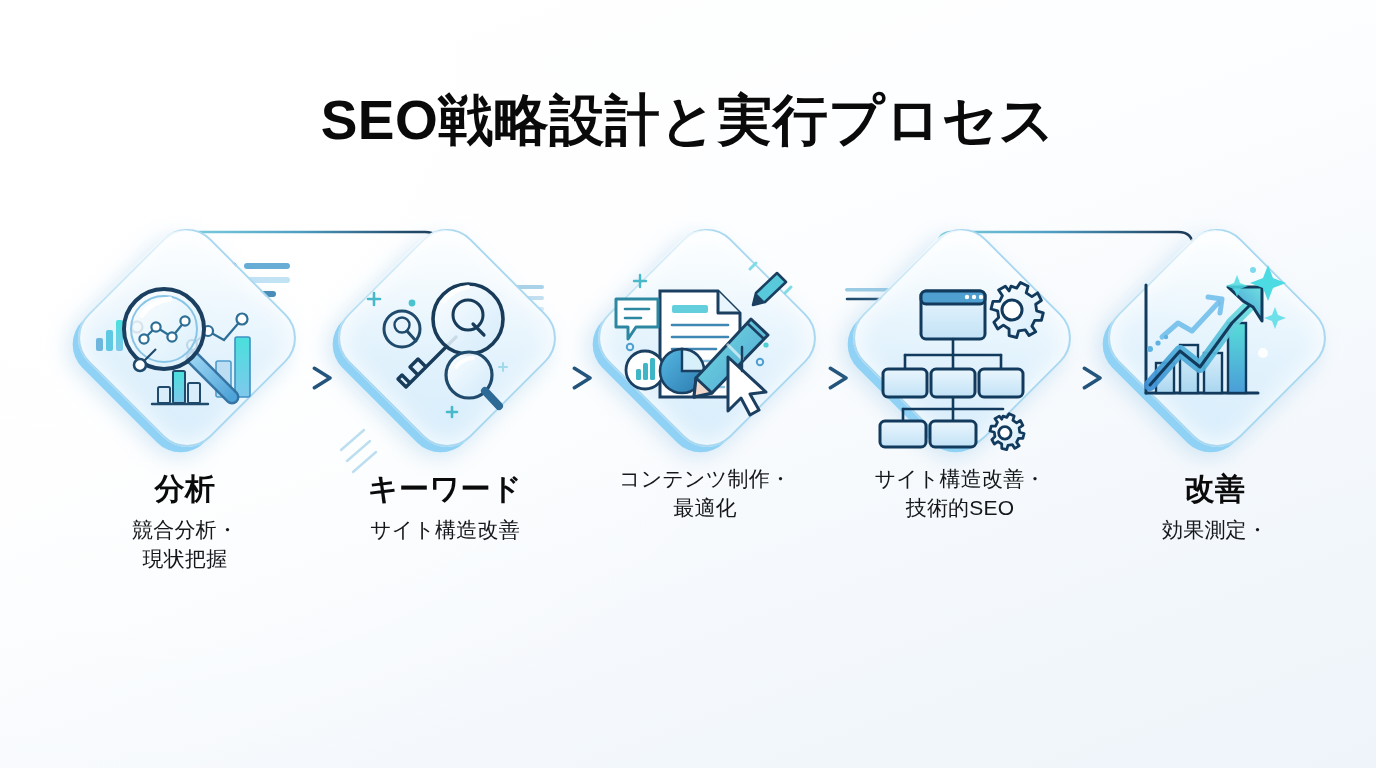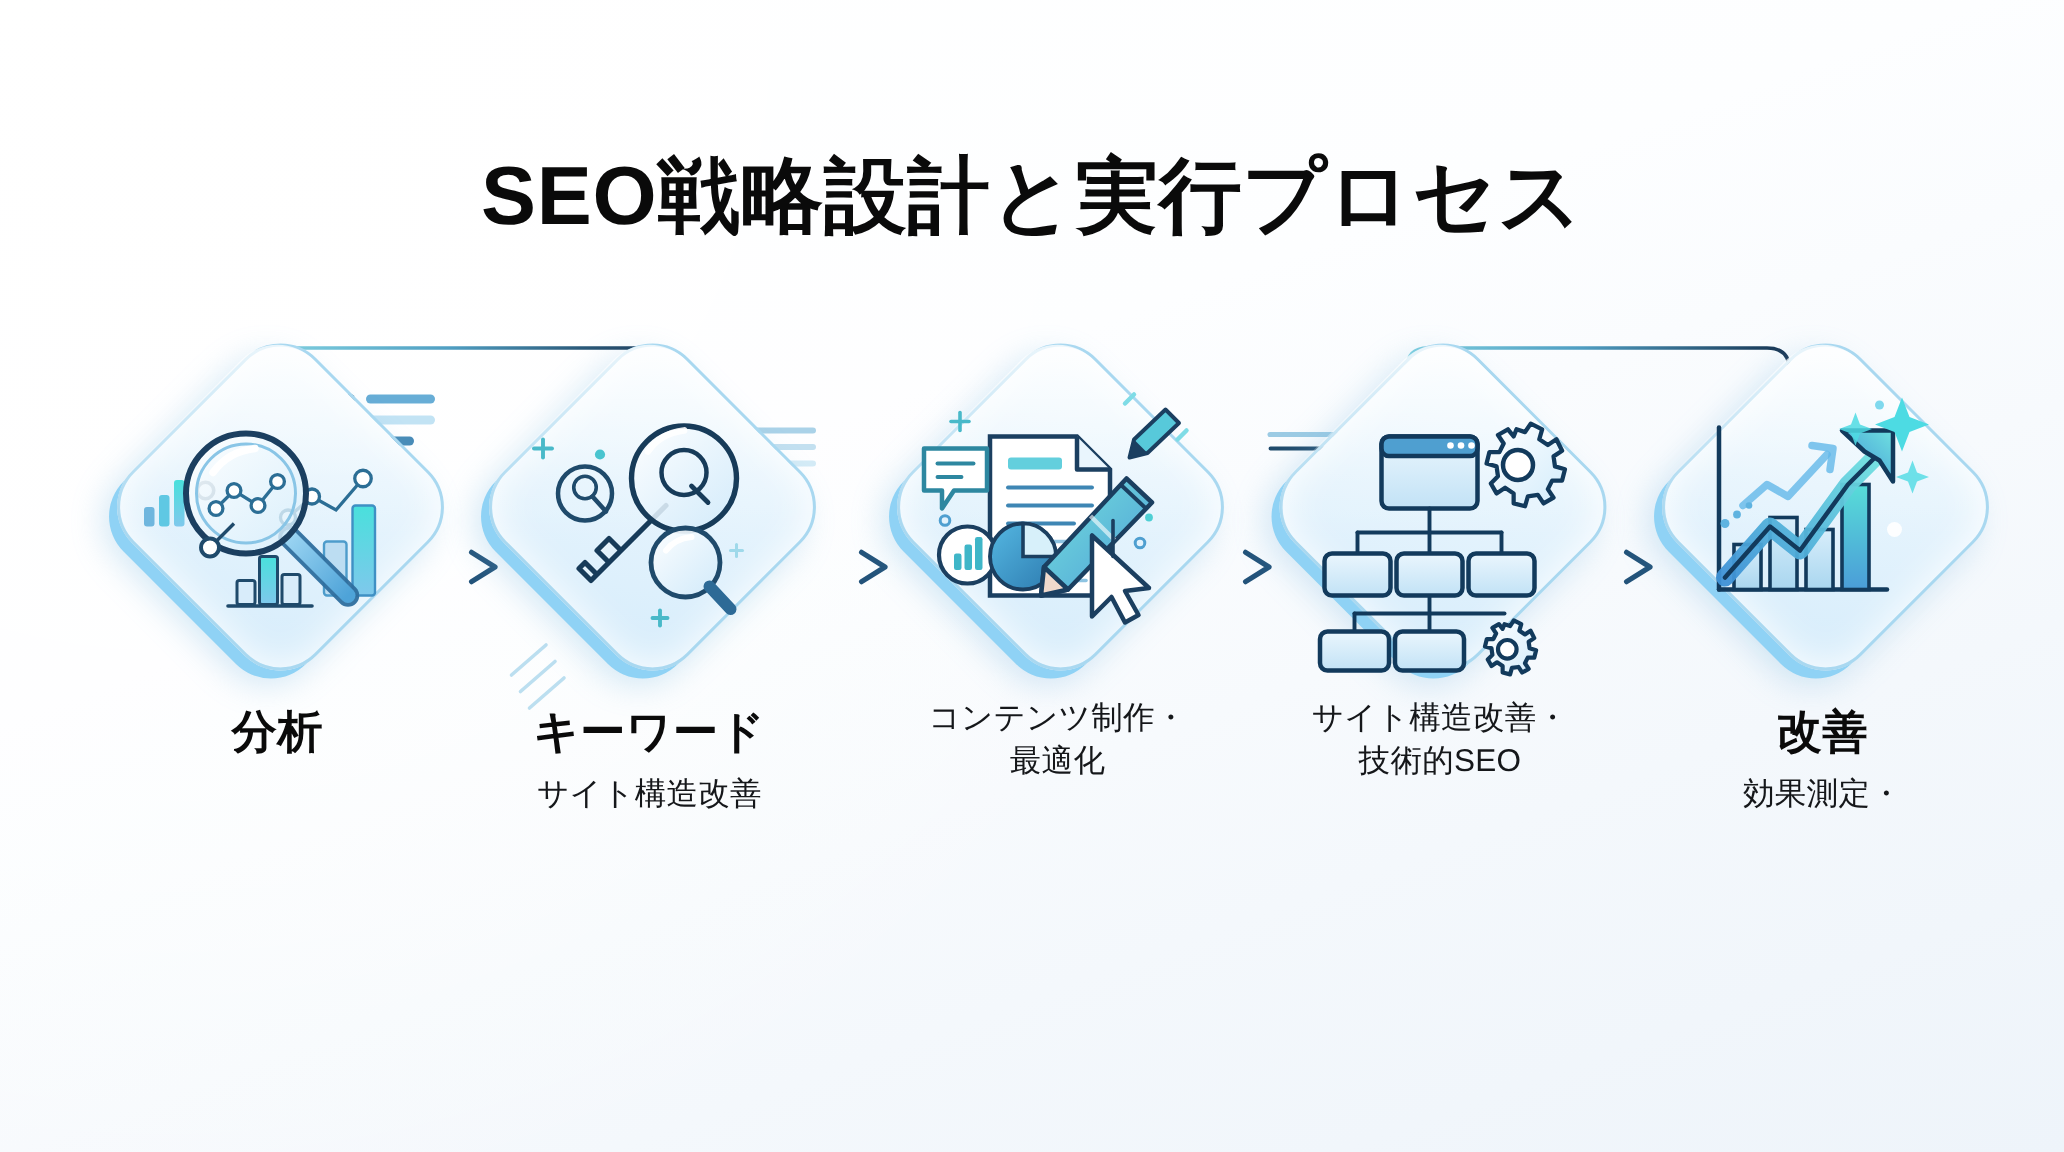--- a/index.html
+++ b/index.html
@@ -30,21 +30,20 @@
     top: 92px;
     width: 1376px;
     text-align: center;
     font-family: "Liberation Sans", "DejaVu Sans", sans-serif;
     font-size: 55px;
     font-weight: bold;
     letter-spacing: 0.5px;
     color: #0a0a0a;
     white-space: nowrap;
     line-height: 1.05;
-    margin-top: 10px;
   }
 
   
   #stage {
     position: absolute;
     left: 0;
     top: 0;
     width: 1376px;
     height: 768px;
   }
@@ -57,21 +56,21 @@
     pointer-events: none;
   }
 
   .step {
     position: absolute;
     top: 245px;
     width: 250px;
     text-align: center;
   }
   .step-0 { left: 60px; }
-  .step-1 { left: 308px; }
+  .step-1 { left: 320px; }
   .step-2 { left: 580px; }
   .step-3 { left: 835px; }
   .step-4 { left: 1090px; }
 
   .badge {
     position: relative;
     width: 210px;
     height: 210px;
     margin: 0 auto;
   }
@@ -246,20 +245,24 @@
           </g>
           <circle cx="64" cy="94" r="4.6" fill="#ffffff" stroke="#2c6e95" stroke-width="2.2"></circle>
           <circle cx="76" cy="82" r="4.6" fill="#ffffff" stroke="#2c6e95" stroke-width="2.2"></circle>
           <circle cx="92" cy="92" r="4.6" fill="#ffffff" stroke="#2c6e95" stroke-width="2.2"></circle>
           <circle cx="105" cy="76" r="4.6" fill="#ffffff" stroke="#2c6e95" stroke-width="2.2"></circle>
           <circle cx="60" cy="120" r="6" fill="#ffffff" stroke="#1f4a6b" stroke-width="2.6"></circle>
           <line x1="64" y1="116" x2="76" y2="104" stroke="#1f4a6b" stroke-width="2.2"></line>
         </svg>
       </div>
       <div class="step-title">分析</div>
+      <div class="step-desc">
+        <div>競合分析・</div>
+        <div>現状把握</div>
+      </div>
     </div>
 
     <div class="step step-1">
       <div class="badge">
         <div class="badge-shape"></div>
         <div class="badge-gloss"></div>
         <svg class="badge-art" viewBox="0 0 210 210" xmlns="http://www.w3.org/2000/svg">
           <defs>
             <linearGradient id="keyG" x1="0" y1="0" x2="1" y2="1">
               <stop offset="0%" stop-color="#ffffff"></stop>

